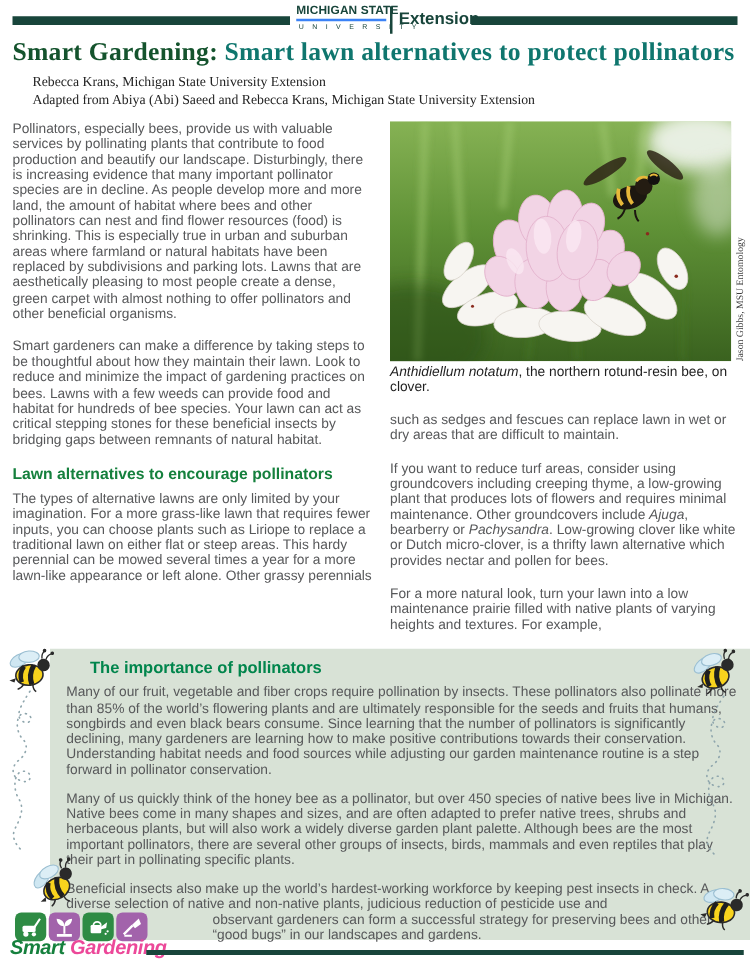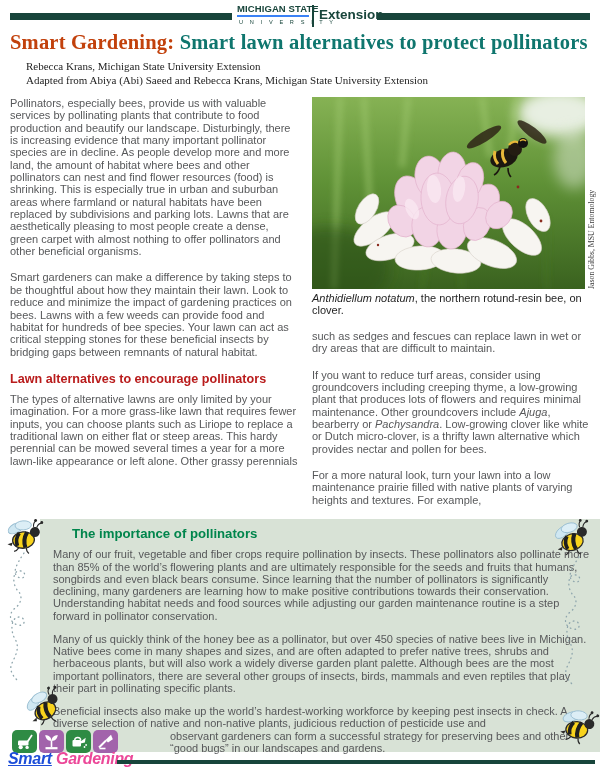--- a/index.html
+++ b/index.html
@@ -11,30 +11,30 @@
   .bar-right{left:377px;width:213px;}
   .wordmark{position:absolute;left:237px;top:3px;width:72px;text-align:center;color:#18453B;}
   .wm-top{font-weight:700;font-size:9.5px;letter-spacing:.1px;border-bottom:2px solid #3b82f6;
           padding-bottom:1px;white-space:nowrap;}
   .wm-bottom{font-size:5.6px;letter-spacing:2.6px;margin-top:1.5px;white-space:nowrap;text-indent:2px;}
   .hdr-divider{position:absolute;left:312px;top:5px;width:1.5px;height:22px;background:#18453B;}
   .hdr-extension{position:absolute;left:319px;top:7px;font-size:13.5px;font-weight:700;color:#18453B;}
   
   .doc-title{position:absolute;left:10px;top:31px;width:580px;
              font-family:"Liberation Serif",serif;font-size:20.5px;font-weight:700;letter-spacing:.2px;}
-  .title-brand{color:#c2410c;}
+  .title-brand{color:#14532d;}
   .title-rest{color:#0f766e;}
   .byline{position:absolute;left:26px;top:60px;width:560px;
           font-family:"Liberation Serif",serif;font-size:11px;line-height:13.5px;color:#232323;}
   
   .col{position:absolute;top:97px;font-size:11px;line-height:12.35px;color:#57585a;}
   .col p{margin:0 0 14px 0;}
   .col-left{left:10px;width:289px;}
   .col-right{left:312px;width:281px;}
-  .section-heading{font-size:12.6px;font-weight:700;color:#b91c1c;margin:12px 0 7px 0;line-height:14px;}
+  .section-heading{font-size:12.6px;font-weight:700;color:#15803d;margin:12px 0 7px 0;line-height:14px;}
   
   .figure-wrap{position:relative;width:281px;height:192px;margin:0 0 4px 0;}
   .bee-photo{position:absolute;left:0;top:0;width:273px;height:192px;display:block;}
   .photo-credit{position:absolute;left:274px;top:192px;width:192px;
                 transform:rotate(-90deg);transform-origin:0 0;
                 font-family:"Liberation Serif",serif;font-size:7.8px;color:#3c3c3c;
                 text-align:left;white-space:nowrap;}
   .photo-caption{font-family:Liberation Sans, sans-serif;font-size:11px;color:#1f1f1f;
                  line-height:11.5px;margin:0 0 12px 0;}
   .photo-caption i{font-style:italic;}
@@ -54,21 +54,21 @@
   .trail-sprite{position:absolute;width:24px;height:132px;}
   .trail-left{left:8px;top:551px;}
   .trail-right{left:563px;top:555px;}
   
   .logo-tiles{position:absolute;left:12px;top:730px;display:flex;gap:2px;}
   .tile{width:25px;height:23px;border-radius:5px;display:flex;align-items:center;justify-content:center;}
   .tile-green{background:#2e8b44;}
   .tile-purple{background:#a263ab;}
   .brand-text{position:absolute;left:8px;top:750px;font-size:16px;font-weight:700;
               letter-spacing:-0.3px;font-style:italic;}
-  .brand-smart{color:#1d4ed8;text-decoration:underline;}
+  .brand-smart{color:#15803d;}
   .brand-gardening{color:#ec4899;}
   .footer-rule{position:absolute;left:117px;top:760px;width:478px;height:3.5px;background:#18453B;}
 </style>
 </head>
 <body>
 
 <div class="page">
 
   <svg width="0" height="0" style="position:absolute" aria-hidden="true">
     <defs>

